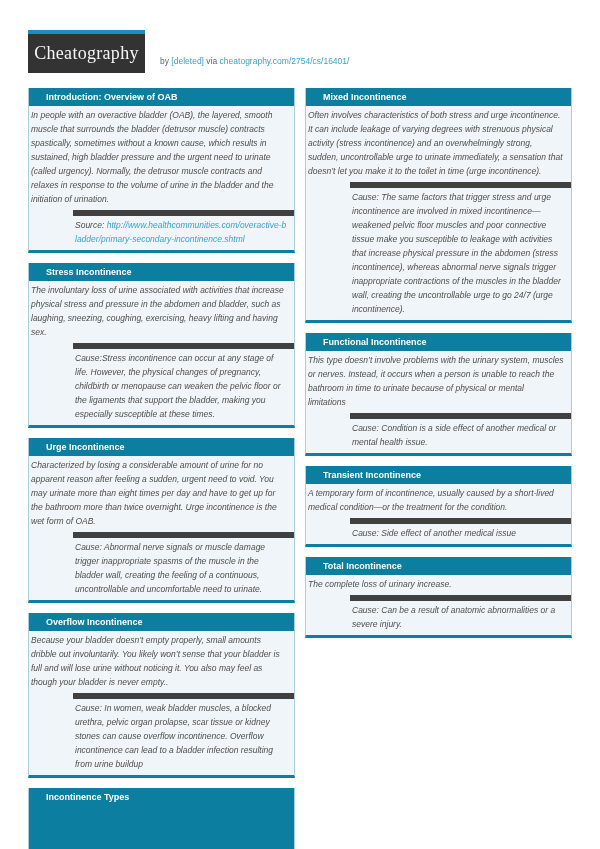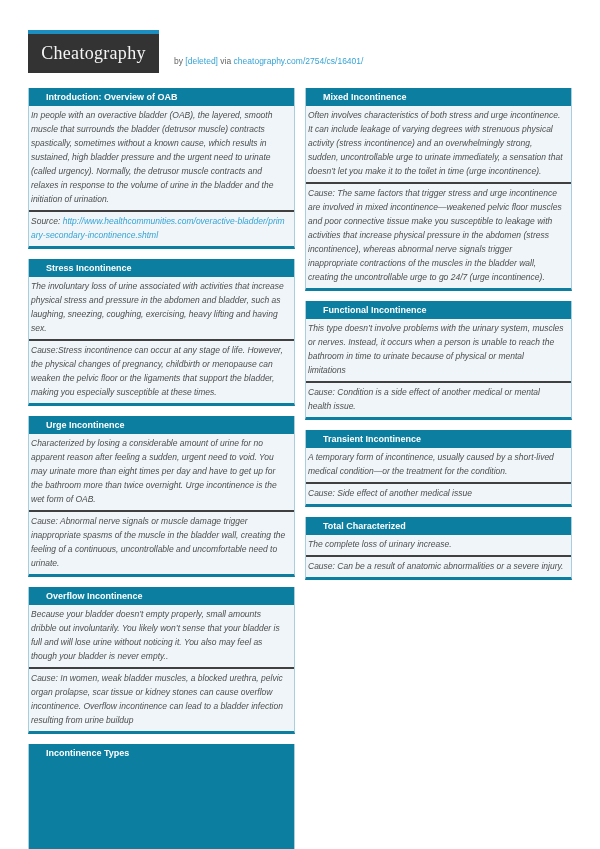--- a/index.html
+++ b/index.html
@@ -9,21 +9,21 @@
     font-family: "Liberation Sans", "DejaVu Sans", sans-serif;
     color: #4e4e4e;
     overflow: hidden;
     position: relative;
   }
   .page { padding: 30px 28px 0 28px; }
 
   
   .header-row { display: flex; align-items: flex-start; }
   .logo-box {
-    width: 131px; height: 43px;
+    width: 117px; height: 43px;
     background: #333333;
     border-top: 4px solid #1d8ec0;
     display: flex; align-items: center; justify-content: center;
     flex: 0 0 auto;
   }
   .logo-text {
     color: #f5f5f5;
     font-family: "Liberation Serif", "DejaVu Serif", serif;
     font-size: 18px;
     letter-spacing: 0.3px;
@@ -53,21 +53,21 @@
     padding: 4px 17px;
     line-height: 10px;
   }
   .card-row {
     font-size: 8.5px;
     line-height: 14px;
     padding: 2px 7px 4px 2px;
     color: #4e4e4e;
     font-style: italic;
   }
-  .card-row + .card-row { border-top: 2px solid #404040; }
+  .card-row + .card-row { border-top: 6px solid #404040; margin-left: 44px; }
   .card-row .link { overflow-wrap: anywhere; word-break: break-all; }
 
   .card-image {
     border-left: 1px solid #a9cfdf;
     border-right: 1px solid #a9cfdf;
     border-bottom: 1px solid #a9cfdf;
     margin-bottom: 10px;
   }
   .image-block { height: 112px; background: #0c7ea0; }
 </style>
@@ -142,21 +142,21 @@
         <div class="card-row">Cause: Condition is a side effect of another medical or mental health issue.</div>
       </section>
 
       <section class="card">
         <div class="card-header">Transient Incontinence</div>
         <div class="card-row">A temporary form of incontinence, usually caused by a short-lived medical condition—or the treatment for the condition.</div>
         <div class="card-row">Cause: Side effect of another medical issue</div>
       </section>
 
       <section class="card">
-        <div class="card-header">Total Characterized</div>
+        <div class="card-header">Total Incontinence</div>
         <div class="card-row">The complete loss of urinary increase.</div>
         <div class="card-row">Cause: Can be a result of anatomic abnormalities or a severe injury.</div>
       </section>
 
     </div>
 
   </div>
 </div>
 
 </body></html>

